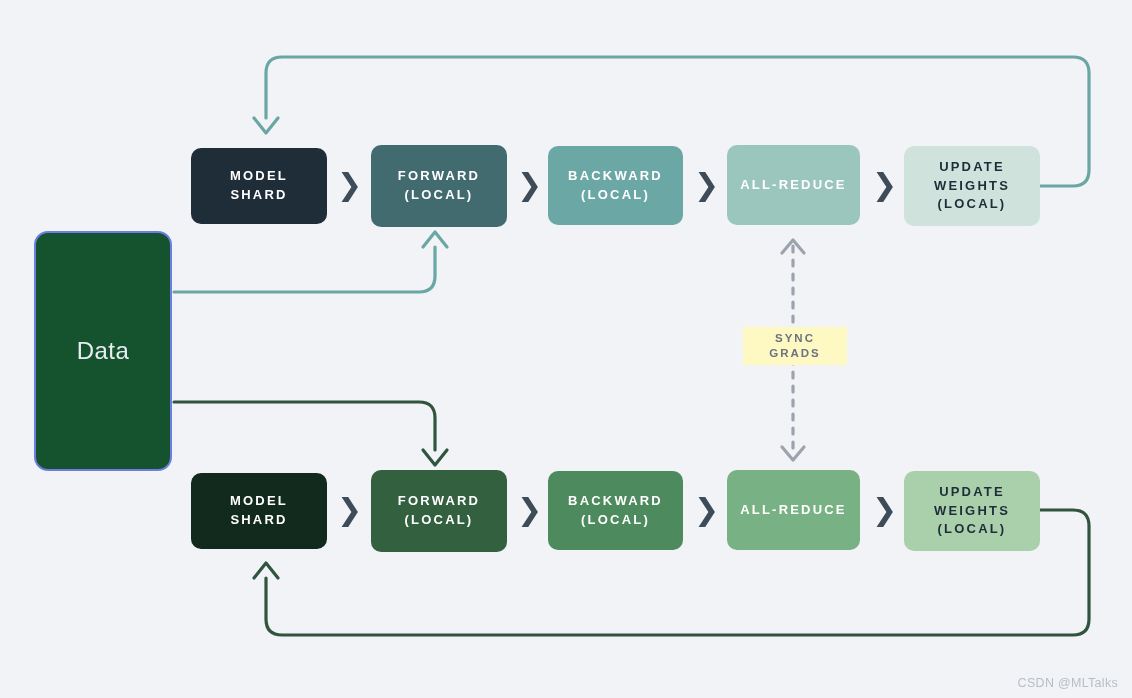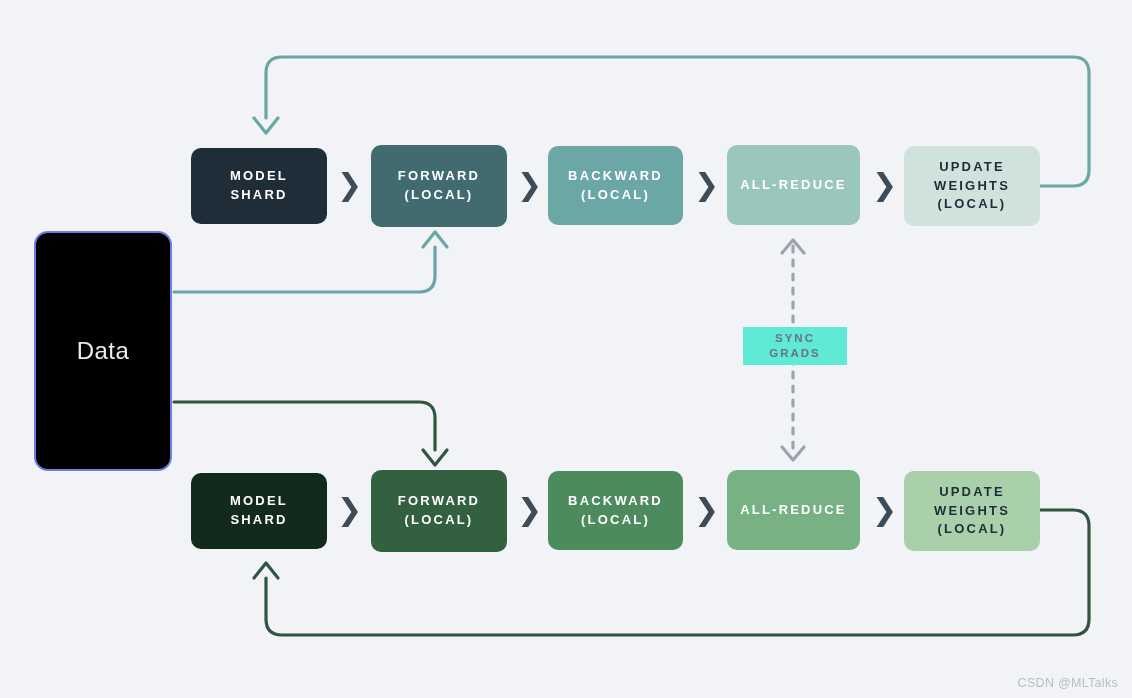--- a/index.html
+++ b/index.html
@@ -57,21 +57,21 @@
   .sync-label {
     position: absolute;
     z-index: 4;
     text-align: center;
     color: #6b7280;
     font-size: 11.5px;
     font-weight: bold;
     letter-spacing: 2px;
     line-height: 1.3;
     white-space: pre-line;
-    background: #5eead4;
+    background: #fef9c3;
     padding: 4px 2px;
   }
   .watermark {
     position: absolute;
     right: 14px;
     bottom: 8px;
     color: #b9bec6;
     font-size: 12.5px;
     letter-spacing: 0.3px;
     z-index: 5;
@@ -106,21 +106,21 @@
     </g>
 
     <g>
       <path d="M 793 246 L 793 454" fill="none" stroke="#9ca3ad" stroke-width="3.2" stroke-dasharray="6 8" stroke-linecap="round"></path>
       <path d="M 782 253 L 793 240 L 804 253" fill="none" stroke="#9ca3ad" stroke-width="3.2" stroke-linecap="round" stroke-linejoin="round"></path>
       <path d="M 782 447 L 793 460 L 804 447" fill="none" stroke="#9ca3ad" stroke-width="3.2" stroke-linecap="round" stroke-linejoin="round"></path>
     </g>
   </svg>
 
   <div class="node data-node" style="left:34px; top:231px; width:138px; height:240px;
-              background:#000000; color:#e9ecf3; border:2px solid #6b7fe3;">Data</div>
+              background:#14532d; color:#e9ecf3; border:2px solid #6b7fe3;">Data</div>
 
   <div class="node" style="left:191px; top:148px; width:136px; height:76px; background:#1f2d38; color:#ffffff;">MODEL
 SHARD</div>
 
   <div class="chev" style="left:337px; top:170px;">❯</div>
 
   <div class="node" style="left:371px; top:145px; width:136px; height:82px; background:#426b70; color:#ffffff;">FORWARD
 (LOCAL)</div>
 
   <div class="chev" style="left:517px; top:170px;">❯</div>

